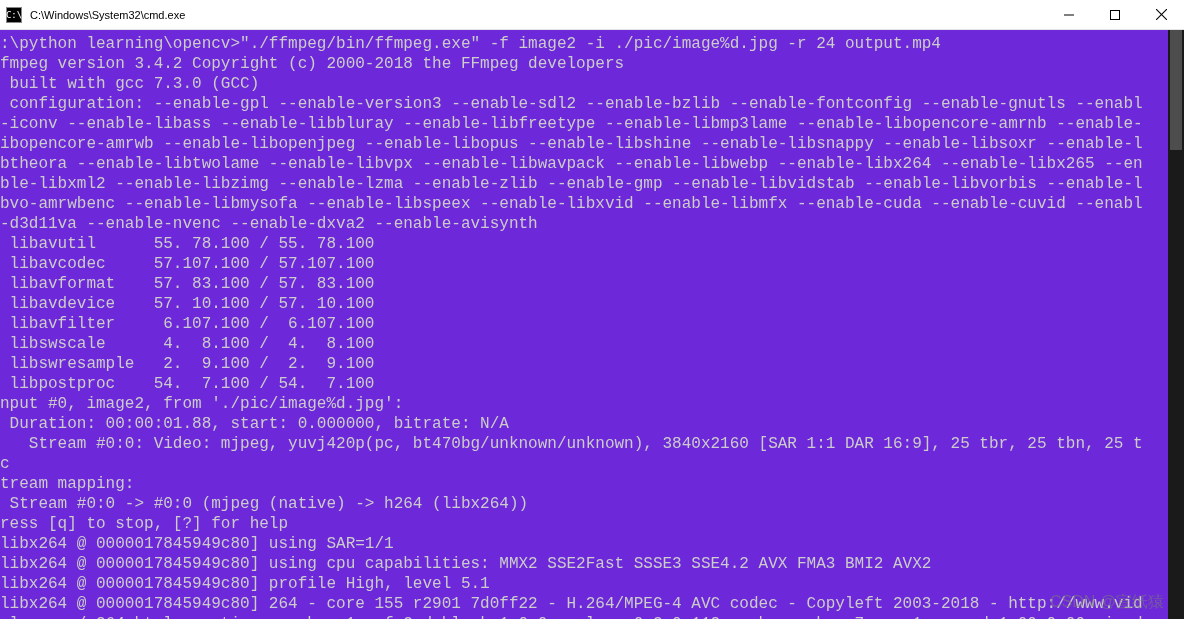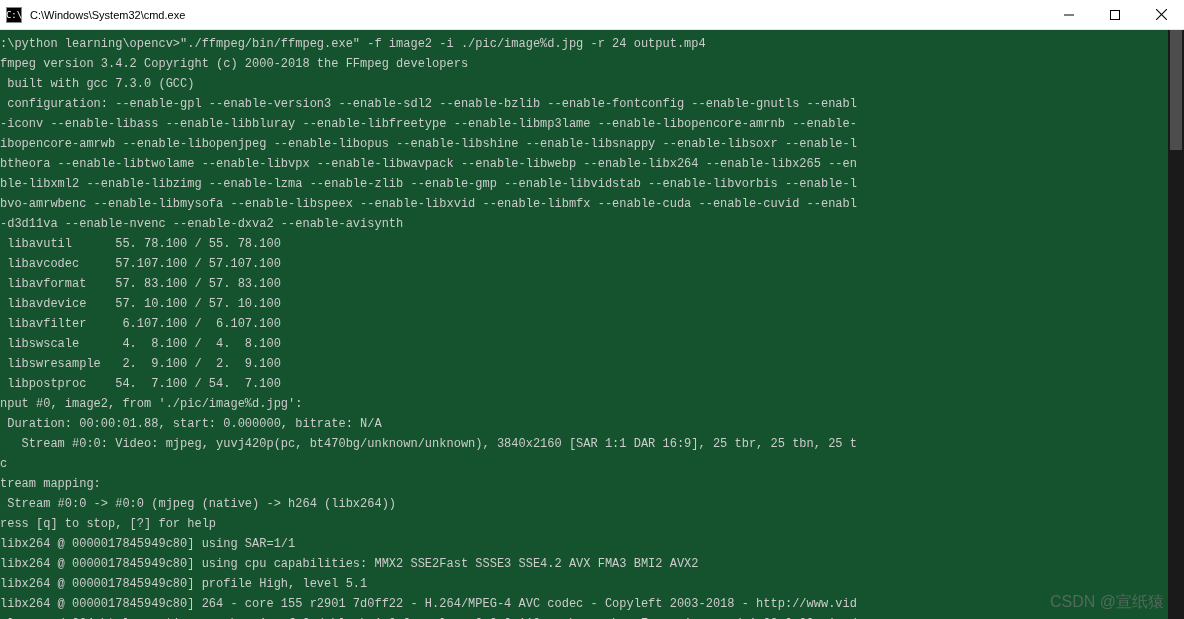--- a/index.html
+++ b/index.html
@@ -17,23 +17,23 @@
     .titlebar .title { flex: 1; padding-left: 2px; font-size: 11px; }
     .titlebar .controls { display: flex; height: 100%; }
     .titlebar .ctrl {
       width: 46px; height: 100%; display: flex; align-items: center; justify-content: center;
       font-size: 12px; color: #000; cursor: default;
     }
     .titlebar .ctrl svg { width: 10px; height: 10px; }
     .titlebar .ctrl.close svg { width: 11px; height: 11px; }
     .terminal {
       position: absolute; top: 30px; left: 0; right: 0; bottom: 0;
-      background: #14532d; color: #cccccc;
+      background: #6d28d9; color: #cccccc;
       font-family: "NSimSun","SimSun","Consolas","Courier New",monospace;
-      font-size: 12px; line-height: 20px; letter-spacing: 0px;
+      font-size: 16px; line-height: 20px; letter-spacing: 0px;
       white-space: pre; overflow: hidden; padding: 4px 0 11px 0;
     }
     .terminal .content { position: absolute; left: 0; top: 4px; width: 1168px; }
     .terminal .line { height: 20px; overflow: hidden; }
     .scrollbar-v {
       position: absolute; top: 30px; right: 0; width: 16px; bottom: 0;
       background: #1a1a1a;
     }
     .scrollbar-v .thumb {
       position: absolute; left: 2px; right: 2px; top: 0; height: 120px;

